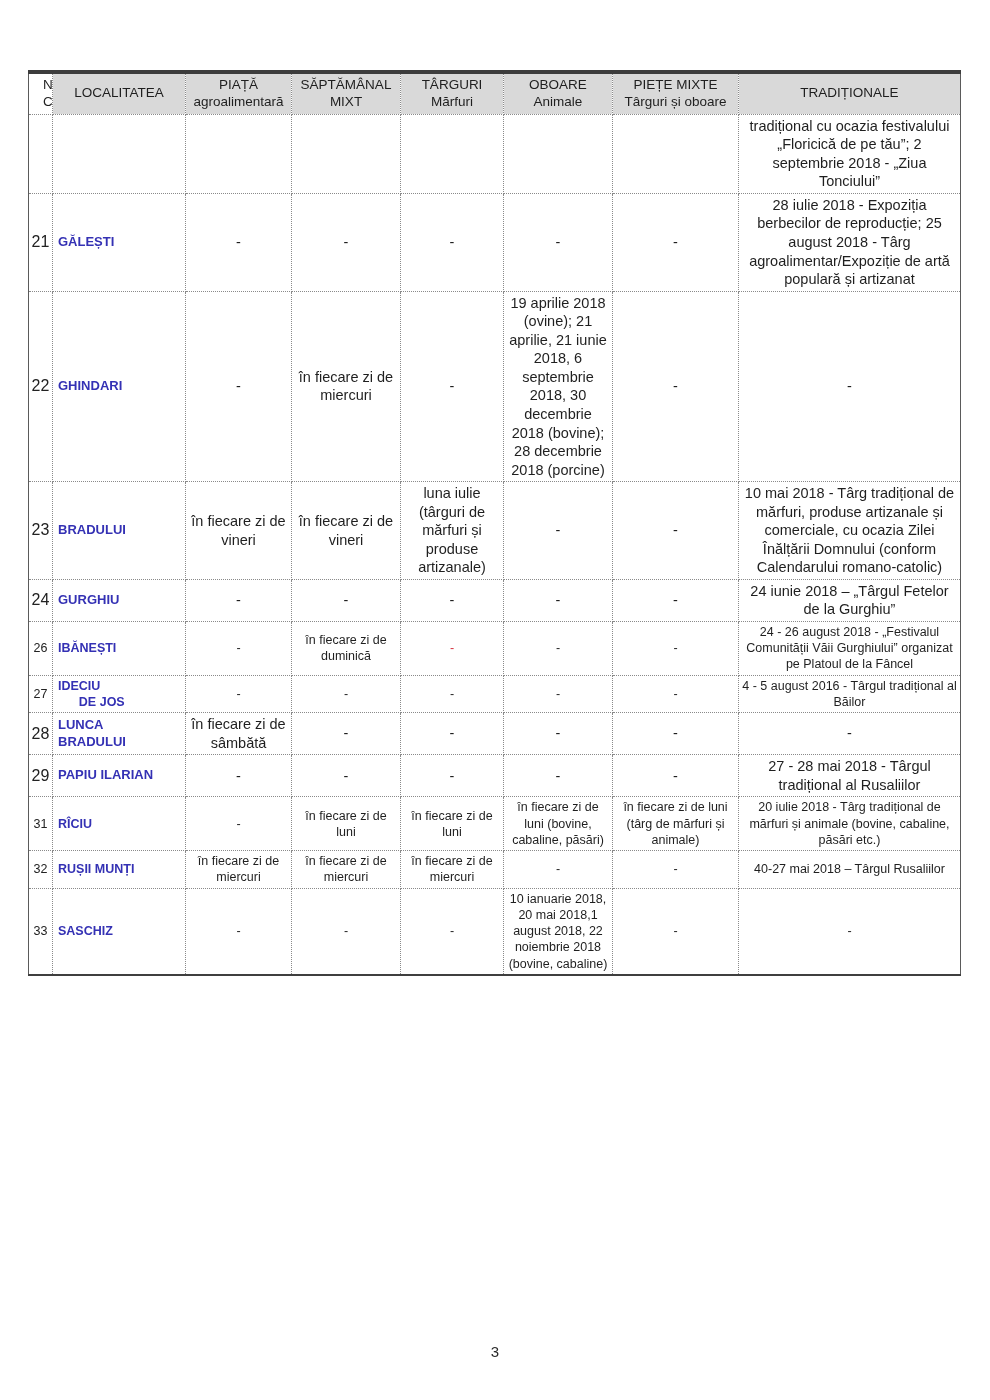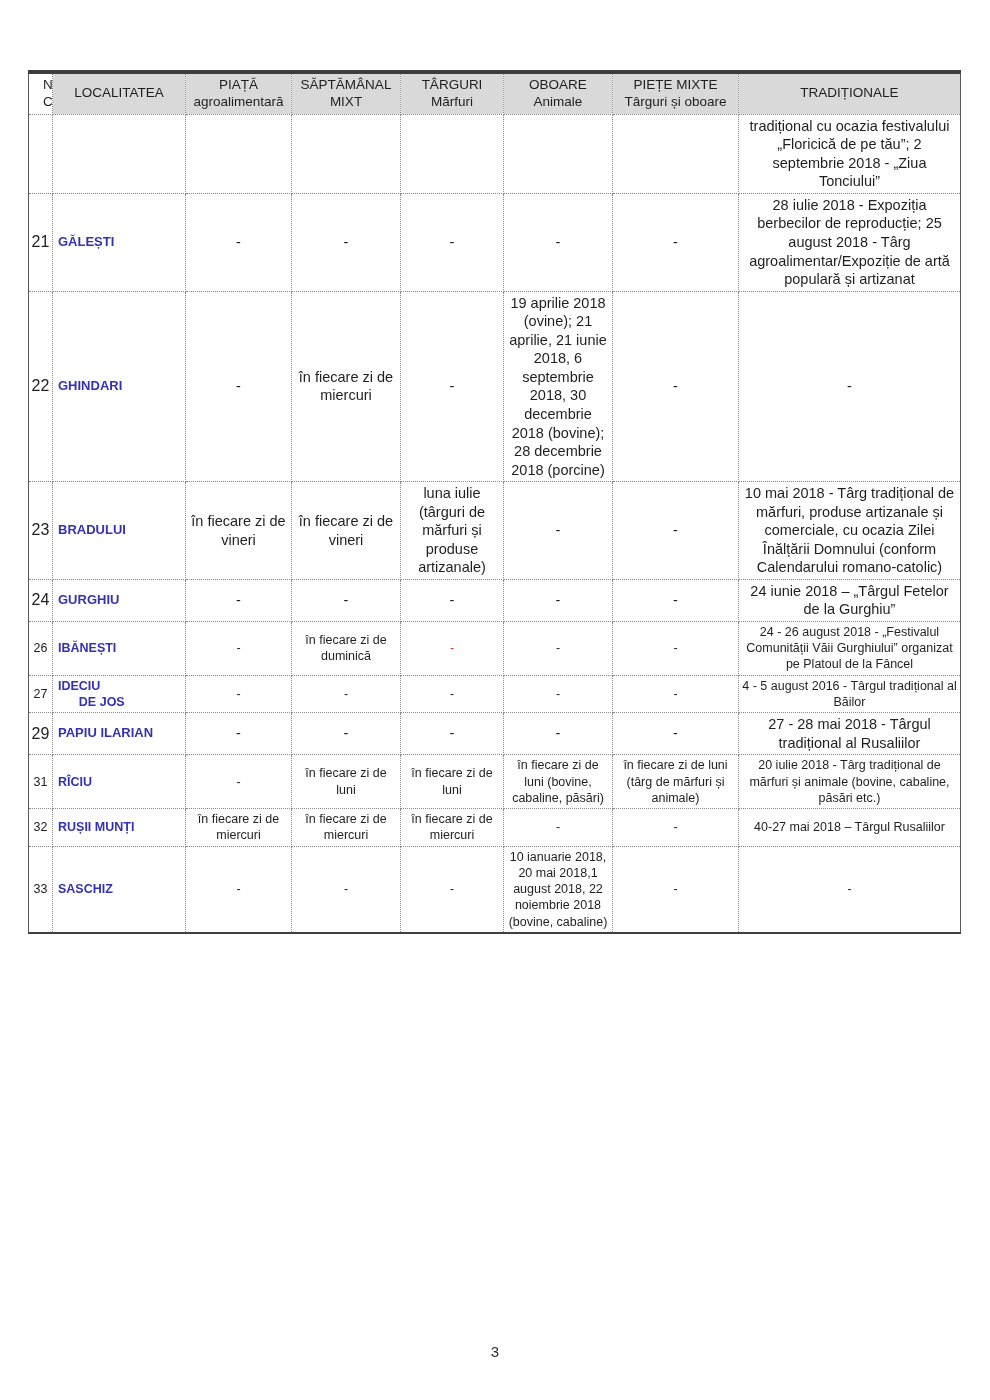--- a/index.html
+++ b/index.html
@@ -181,20 +181,31 @@
           <td class="loc">IDECIU
 &nbsp;&nbsp;&nbsp;&nbsp;&nbsp;&nbsp;DE JOS</td>
           <td>-</td>
           <td>-</td>
           <td>-</td>
           <td>-</td>
           <td>-</td>
           <td>4 - 5 august 2016 - Târgul tradițional al Băilor</td>
         </tr>
         <tr>
+          <td class="nr">28</td>
+          <td class="loc">LUNCA
+BRADULUI</td>
+          <td>în fiecare zi de sâmbătă</td>
+          <td>-</td>
+          <td>-</td>
+          <td>-</td>
+          <td>-</td>
+          <td>-</td>
+        </tr>
+        <tr>
           <td class="nr">29</td>
           <td class="loc">PAPIU ILARIAN</td>
           <td>-</td>
           <td>-</td>
           <td>-</td>
           <td>-</td>
           <td>-</td>
           <td>27 - 28 mai 2018 - Târgul tradițional al Rusaliilor</td>
         </tr>
         <tr class="sm">

